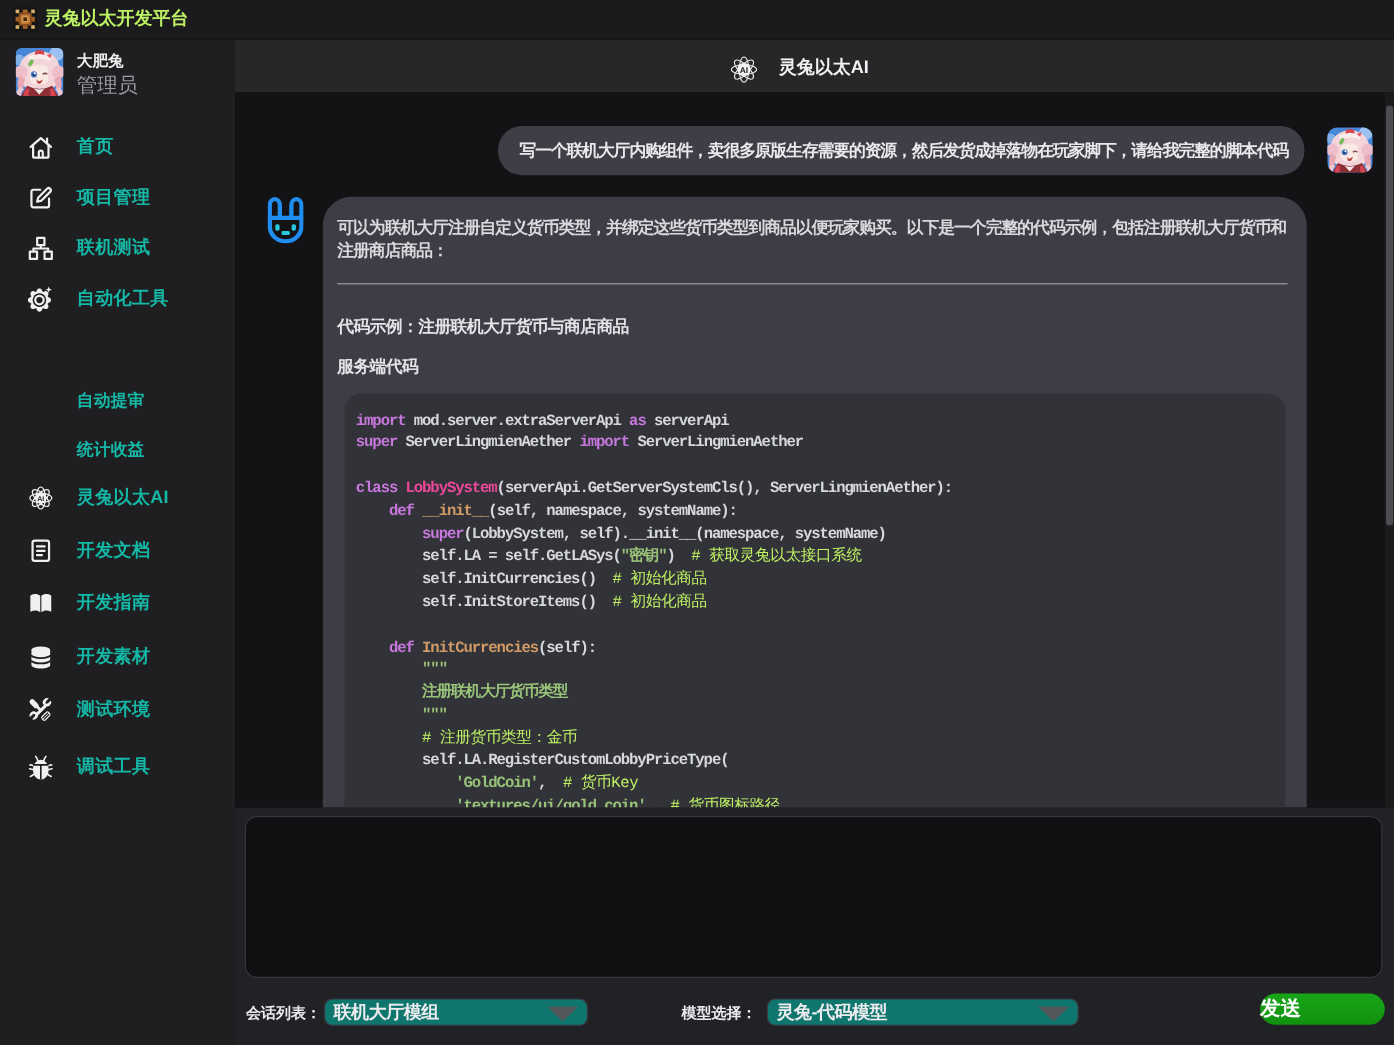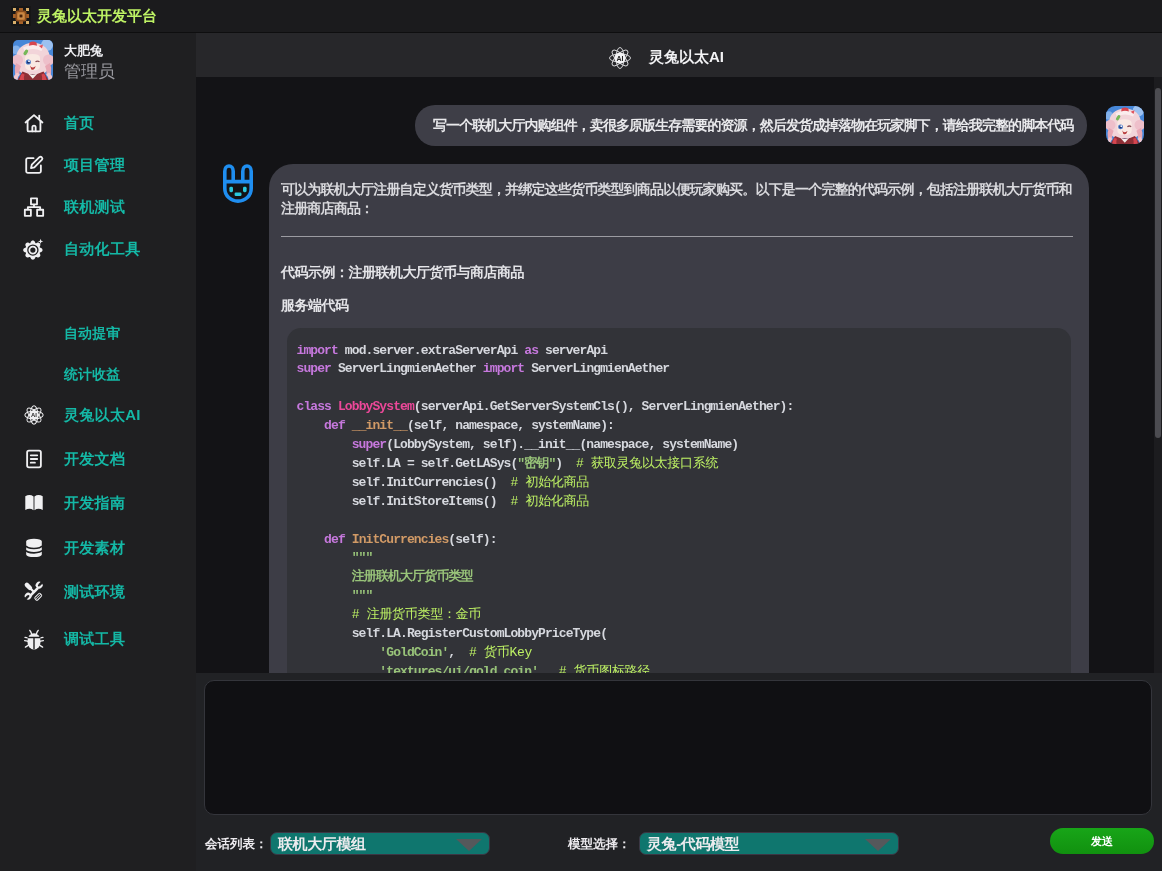--- a/index.html
+++ b/index.html
@@ -29,21 +29,21 @@
 #codeblk{position:absolute;left:17.5px;top:163.5px;width:784px;height:560px;background:#323338;border-radius:14px;}
 #codeblk pre{position:absolute;left:10px;top:14px;font-family:"Liberation Mono",monospace;font-size:13px;font-weight:bold;letter-spacing:-0.9px;line-height:18.9px;color:#d6d8de;}
 .kw{color:#c678dd;}.fn{color:#d19a66;text-align:center;}.cls{color:#ec4899;}.str{color:#98c379;}.com{color:#bef264;letter-spacing:-0.3px;font-weight:normal;}
 #sbtrack{position:absolute;left:958px;top:0;width:8px;height:596px;background:#1c1c1f;}
 #sbthumb{position:absolute;left:959px;top:11px;width:6px;height:350px;background:#4c4c51;border-radius:3px;}
 #tarea{position:absolute;left:8px;top:7px;width:948px;height:135px;background:#101013;border:1px solid #34353b;border-radius:10px;}
 .blabel{position:absolute;top:162.5px;font-size:12.5px;font-weight:bold;color:#eceaee;}
 .bsel{position:absolute;top:159px;height:23px;background:#0f766e;border:1.5px solid #3b3744;border-radius:7px;}
 .bsel span{position:absolute;left:7px;top:50%;margin-top:-9px;font-size:15px;font-weight:bold;color:#ecebee;line-height:18px;white-space:nowrap;letter-spacing:-0.4px;}
 .tri{position:absolute;right:7px;top:6px;width:0;height:0;border-left:13px solid transparent;border-right:13px solid transparent;border-top:12px solid #55585b;}
-#sendbtn{position:absolute;left:854px;top:155px;width:104px;height:26px;background:linear-gradient(#18a518,#11910f);border-radius:13px;text-align:center;line-height:26px;font-size:11px;font-weight:bold;color:#fff;}
+#sendbtn{position:absolute;left:854px;top:155px;width:104px;height:26px;background:linear-gradient(#18a518,#11910f);border-radius:13px;line-height:26px;font-size:17px;font-weight:bold;color:#fff;}
 </style>
 </head>
 <body>
 <div id="topbar">
   <svg class="abs" style="left:11px;top:6px;background:#161616" width="20" height="20" viewBox="-2 -2 20 20">
     <rect x="0" y="0" width="3" height="3" fill="#d9b06b"></rect>
       <rect x="13" y="0" width="3" height="3" fill="#d9b06b"></rect>
     <rect x="0" y="13" width="3" height="3" fill="#d9b06b"></rect>
       <rect x="13" y="13" width="3" height="3" fill="#d9b06b"></rect>
     <rect x="6" y="0" width="4" height="3" fill="#a86228"></rect>

